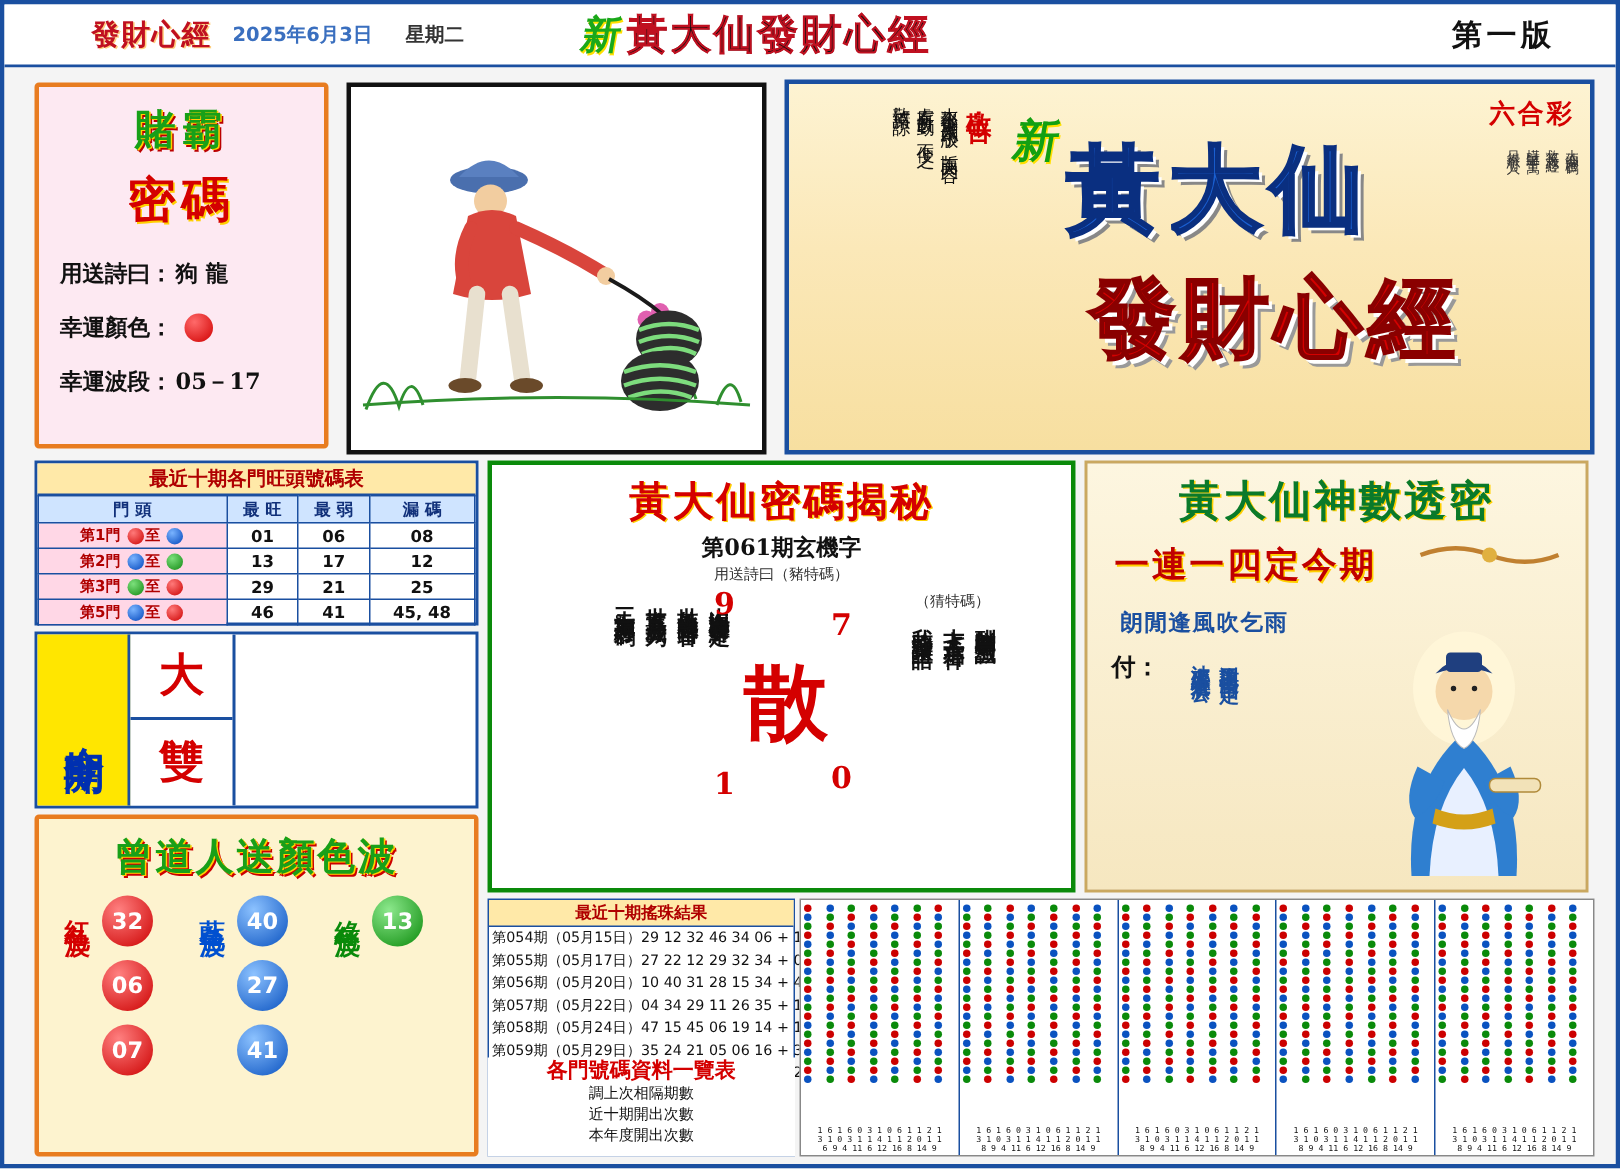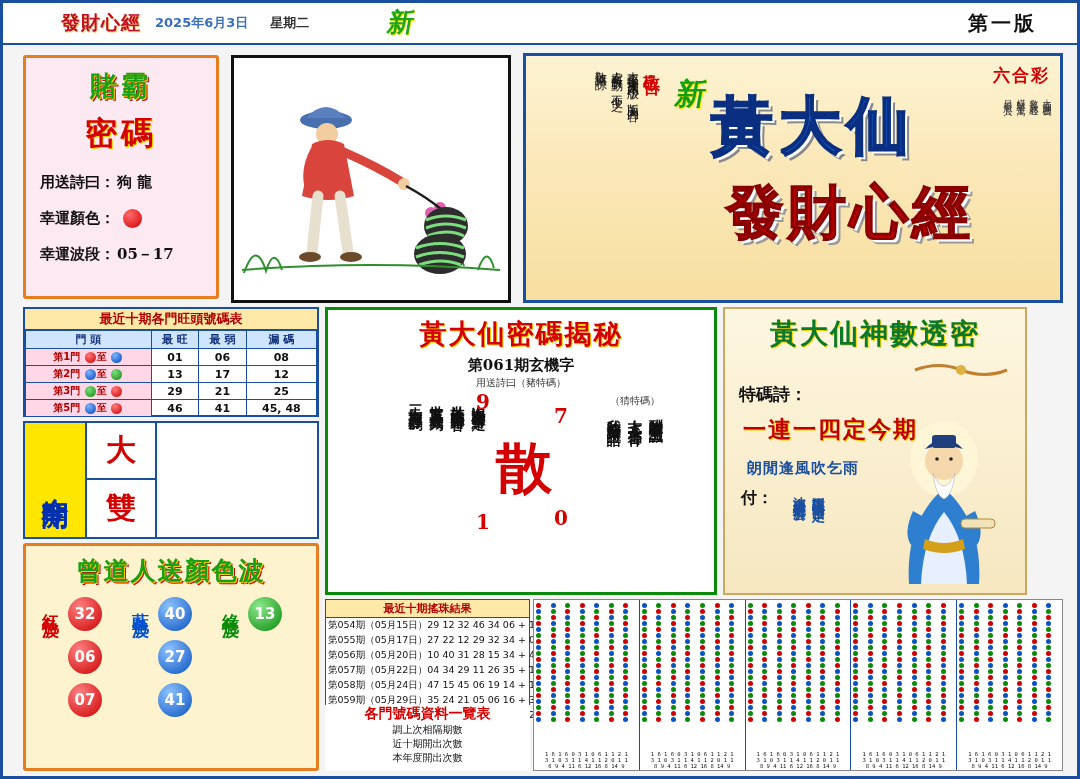--- a/index.html
+++ b/index.html
@@ -280,21 +280,21 @@
   .ps-right-head { text-align: center; font-size: 10px; color:#333; }
   .ps-right-wrap { display:flex; flex-direction: row-reverse; height: 120px; gap:2px; justify-content:center;}
   .ps-right .vtext { font-size: 14px; line-height: 19px; color:#111; font-weight:bold;}
   .num-float { position: absolute; font-family:"DejaVu Serif",serif; font-size: 20px; font-weight:bold; color:#d40000;}
   .ps-balls { display: flex; justify-content: space-around; padding: 4px 30px 0 30px; }
   .pb { width: 26px; height: 26px; border-radius: 50%; color:#fff; font-size:12px; font-weight:bold;
         display:flex; align-items:center; justify-content:center; font-family:"DejaVu Sans",sans-serif;}
 
   
   .panel-shen {
-    position: absolute; left: 720px; top: 262px; width: 304px; height: 288px;
+    position: absolute; left: 720px; top: 262px; width: 336px; height: 288px;
     background: linear-gradient(180deg,#fdf6e0,#f6e7c0);
     border: 2px solid #caa860;
   }
   .psh-title {
     text-align: center; font-family: "DejaVu Serif", serif;
     font-size: 28px; font-weight: bold; color: #0a7a2a;
     text-shadow: 1px 1px 0 #ffd000; letter-spacing: 2px; margin-top: 6px;
   }
   .psh-line1 {
     font-family: "DejaVu Serif", serif; font-size: 17px; font-weight: bold;
@@ -356,20 +356,21 @@
 <body>
 
 <div class="page">
 
   <div class="topbar">
     <div class="top-left-title">發財心經</div>
     <div class="top-date">2025年6月3日</div>
     <div class="top-week">星期二</div>
     <div class="top-center">
       <span class="badge-new">新</span>
+      <span class="top-center-title">黃大仙發財心經</span>
     </div>
     <div class="top-right">第一版</div>
   </div>
 
   <div class="canvas">
 
     <div class="box-gambler">
       <div class="gambler-title1">賭霸</div>
       <div class="gambler-title2">密碼</div>
       <div class="gambler-row">
@@ -554,21 +555,20 @@
             <div class="vtext">我吟謝賢詩上語，</div>
           </div>
           <div class="num-float" style="left:-6px; top:10px;">7</div>
           <div class="num-float" style="left:-6px; bottom:14px;">0</div>
         </div>
       </div>
     </div>
 
     <div class="panel-shen">
       <div class="psh-title">黃大仙神數透密</div>
-      <div class="psh-line1">特碼詩：</div>
       <div class="psh-line2">一連一四定今期</div>
       <div class="psh-line3">朗閒逢風吹乞雨</div>
       <div style="display:flex; align-items:flex-start;">
         <span class="psh-fu" style="margin:10px 0 0 16px;">付：</span>
         <div class="psh-foot">
           <div class="vtext">謝黑已沒青山定</div>
           <div class="vtext">波來繼之有洪公</div>
         </div>
       </div>
       <div class="sage">

